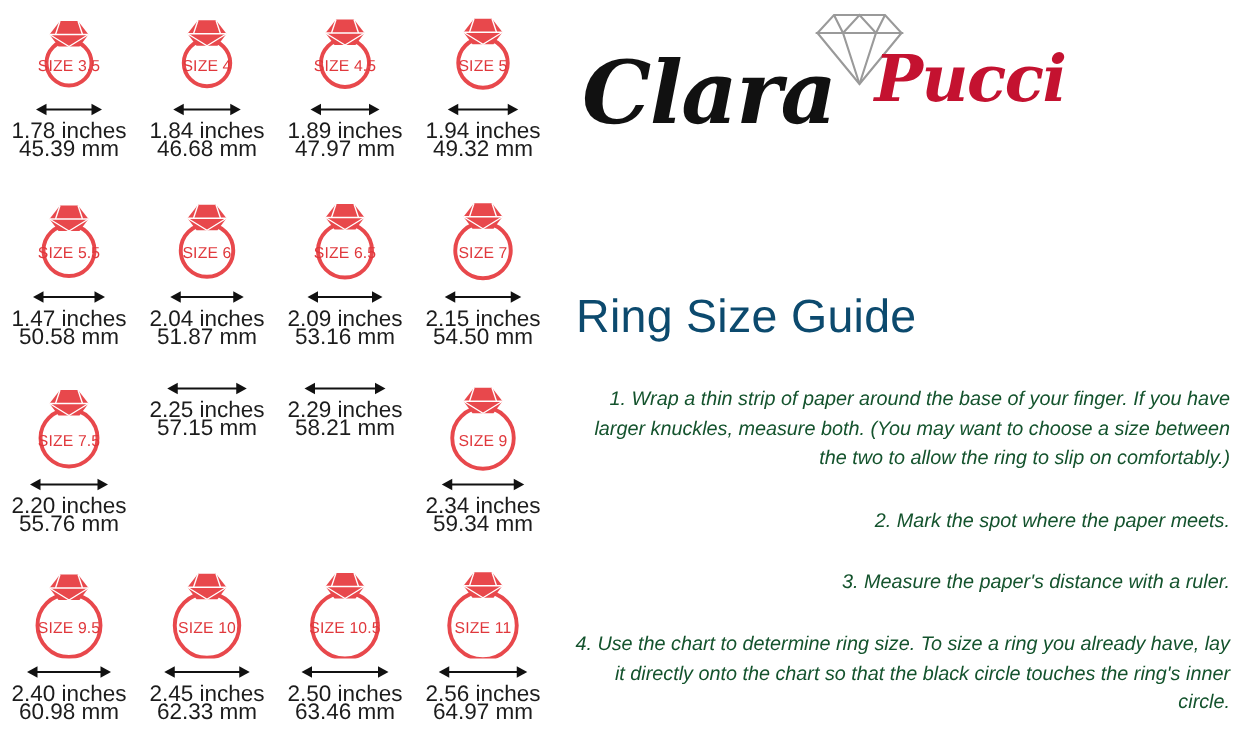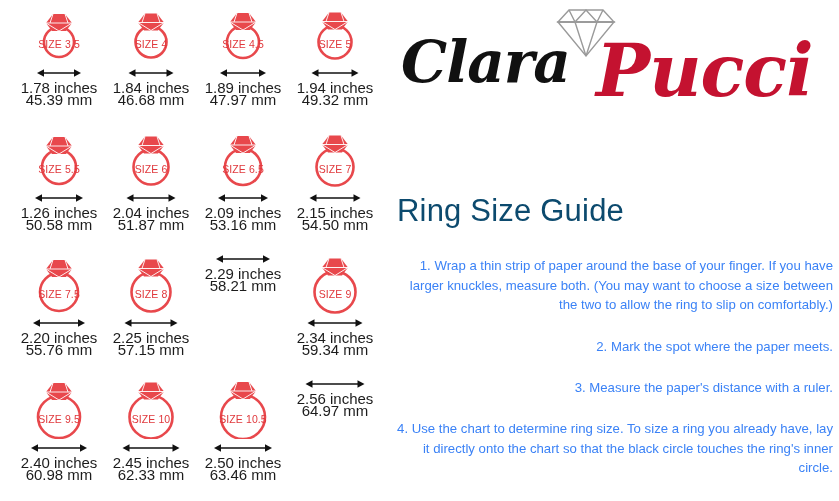--- a/index.html
+++ b/index.html
@@ -11,21 +11,20 @@
     height: 501px;
     background: #ffffff;
     font-family: "Liberation Sans", sans-serif;
     color: #1a1a1a;
     overflow: hidden;
   }
   #page {
     position: relative;
     width: 814px;
     height: 501px;
-    margin-left: 13px;
   }
 
   
   #chart {
     position: absolute;
     left: 0;
     top: 0;
     width: 368px;
     height: 501px;
     display: grid;
@@ -98,21 +97,21 @@
     color: #111111;
     letter-spacing: -1px;
   }
   .logo-pucci {
     position: absolute;
     left: 207px;
     top: 24px;
     font-family: "DejaVu Serif", serif;
     font-style: italic;
     font-weight: bold;
-    font-size: 72px;
+    font-size: 43px;
     color: #c41230;
     letter-spacing: -1px;
   }
   #diamond-icon {
     position: absolute;
     left: 149px;
     top: 2px;
   }
   #guide-title {
     position: absolute;
@@ -122,21 +121,22 @@
     font-weight: normal;
     color: #0c4a6e;
     letter-spacing: .2px;
   }
   .step {
     position: absolute;
     left: 12px;
     width: 440px;
     font-size: 13.2px;
     line-height: 19.5px;
-    color: #3b82f6;
+    color: #14532d;
+    font-style: italic;
   }
   #step1 { top: 256px; }
   #step2 { top: 337px; }
   #step3 { top: 378px; }
   #step4 { top: 419px; }
 </style>
 </head>
 <body>
 
 <div id="page">
@@ -243,21 +243,21 @@
               <path d="M26 19 L52 19"></path>
             </g>
           </svg>
           <div class="size-label">SIZE 5.5</div>
         </div>
         <div class="arrow-row"><svg width="74" height="14" viewBox="0 0 74 14">
             <line x1="18" y1="7" x2="56" y2="7" stroke="#111111" stroke-width="1.4"></line>
             <path d="M13 7 L20 3.2 L20 10.8 Z" fill="#111111"></path>
             <path d="M61 7 L54 3.2 L54 10.8 Z" fill="#111111"></path>
           </svg></div>
-        <div class="meas"><span>1.26 inches</span><span class="mm">50.58 mm</span></div>
+        <div class="meas"><span>1.47 inches</span><span class="mm">50.58 mm</span></div>
       </div>
       <div class="ring-cell">
         <div class="ring-art">
           <svg width="78" height="62" viewBox="0 0 78 62">
             <circle cx="39" cy="40" r="17.5" fill="none" stroke="#e8484c" stroke-width="2.6"></circle>
             <path d="M26 18.5 L32 26.5 L46 26.5 L52 18.5 Z" fill="#e8484c"></path>
             <path d="M26 18.5 L33 9.5 L45 9.5 L52 18.5 Z" fill="#e8484c"></path>
             <g stroke="#ffffff" stroke-width="0.9" fill="none">
               <path d="M26 18.5 L39 26.5 L52 18.5"></path>
               <path d="M33 9.5 L30 18.5"></path>
@@ -334,34 +334,20 @@
           <div class="size-label">SIZE 7.5</div>
         </div>
         <div class="arrow-row"><svg width="74" height="14" viewBox="0 0 74 14">
             <line x1="16" y1="7" x2="58" y2="7" stroke="#111111" stroke-width="1.4"></line>
             <path d="M11 7 L18 3.2 L18 10.8 Z" fill="#111111"></path>
             <path d="M63 7 L56 3.2 L56 10.8 Z" fill="#111111"></path>
           </svg></div>
         <div class="meas"><span>2.20 inches</span><span class="mm">55.76 mm</span></div>
       </div>
       <div class="ring-cell">
-        <div class="ring-art">
-          <svg width="78" height="62" viewBox="0 0 78 62">
-            <circle cx="39" cy="40" r="19.5" fill="none" stroke="#e8484c" stroke-width="2.6"></circle>
-            <path d="M26 16.5 L32 24.5 L46 24.5 L52 16.5 Z" fill="#e8484c"></path>
-            <path d="M26 16.5 L33 7.5 L45 7.5 L52 16.5 Z" fill="#e8484c"></path>
-            <g stroke="#ffffff" stroke-width="0.9" fill="none">
-              <path d="M26 16.5 L39 24.5 L52 16.5"></path>
-              <path d="M33 7.5 L30 16.5"></path>
-              <path d="M45 7.5 L48 16.5"></path>
-              <path d="M26 16.5 L52 16.5"></path>
-            </g>
-          </svg>
-          <div class="size-label">SIZE 8</div>
-        </div>
         <div class="arrow-row"><svg width="74" height="14" viewBox="0 0 74 14">
             <line x1="15.5" y1="7" x2="58.5" y2="7" stroke="#111111" stroke-width="1.4"></line>
             <path d="M10.5 7 L17.5 3.2 L17.5 10.8 Z" fill="#111111"></path>
             <path d="M63.5 7 L56.5 3.2 L56.5 10.8 Z" fill="#111111"></path>
           </svg></div>
         <div class="meas"><span>2.25 inches</span><span class="mm">57.15 mm</span></div>
       </div>
       <div class="ring-cell">
         <div class="arrow-row"><svg width="74" height="14" viewBox="0 0 74 14">
             <line x1="15" y1="7" x2="59" y2="7" stroke="#111111" stroke-width="1.4"></line>
@@ -452,20 +438,34 @@
           <div class="size-label">SIZE 10.5</div>
         </div>
         <div class="arrow-row"><svg width="74" height="14" viewBox="0 0 74 14">
             <line x1="13" y1="7" x2="61" y2="7" stroke="#111111" stroke-width="1.4"></line>
             <path d="M8 7 L15 3.2 L15 10.8 Z" fill="#111111"></path>
             <path d="M66 7 L59 3.2 L59 10.8 Z" fill="#111111"></path>
           </svg></div>
         <div class="meas"><span>2.50 inches</span><span class="mm">63.46 mm</span></div>
       </div>
       <div class="ring-cell">
+        <div class="ring-art">
+          <svg width="78" height="62" viewBox="0 0 78 62">
+            <circle cx="39" cy="40" r="22.5" fill="none" stroke="#e8484c" stroke-width="2.6"></circle>
+            <path d="M26 13.5 L32 21.5 L46 21.5 L52 13.5 Z" fill="#e8484c"></path>
+            <path d="M26 13.5 L33 4.5 L45 4.5 L52 13.5 Z" fill="#e8484c"></path>
+            <g stroke="#ffffff" stroke-width="0.9" fill="none">
+              <path d="M26 13.5 L39 21.5 L52 13.5"></path>
+              <path d="M33 4.5 L30 13.5"></path>
+              <path d="M45 4.5 L48 13.5"></path>
+              <path d="M26 13.5 L52 13.5"></path>
+            </g>
+          </svg>
+          <div class="size-label">SIZE 11</div>
+        </div>
         <div class="arrow-row"><svg width="74" height="14" viewBox="0 0 74 14">
             <line x1="12.5" y1="7" x2="61.5" y2="7" stroke="#111111" stroke-width="1.4"></line>
             <path d="M7.5 7 L14.5 3.2 L14.5 10.8 Z" fill="#111111"></path>
             <path d="M66.5 7 L59.5 3.2 L59.5 10.8 Z" fill="#111111"></path>
           </svg></div>
         <div class="meas"><span>2.56 inches</span><span class="mm">64.97 mm</span></div>
       </div>
     </div>
 
   <div id="right">

